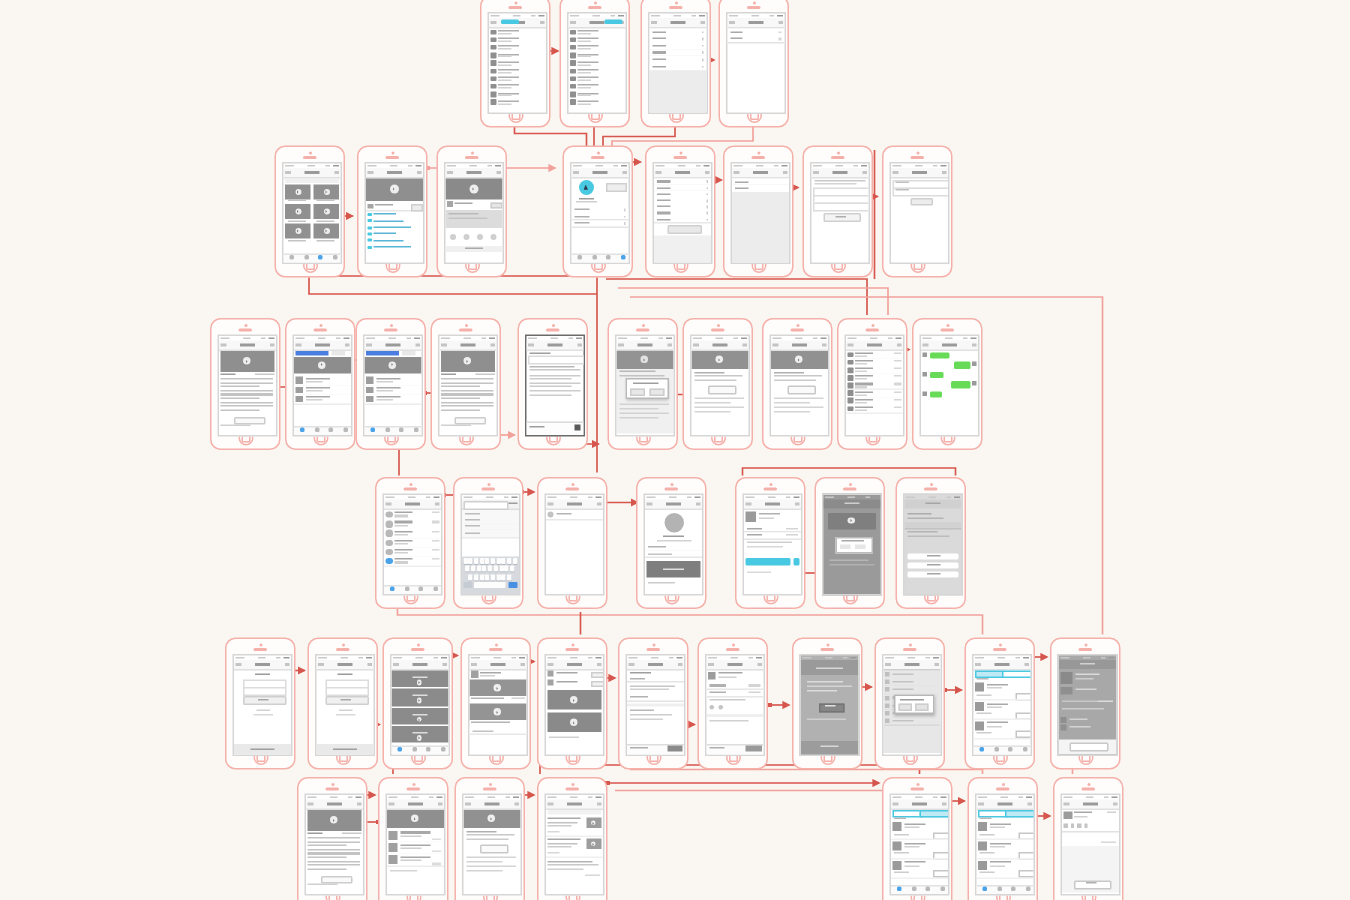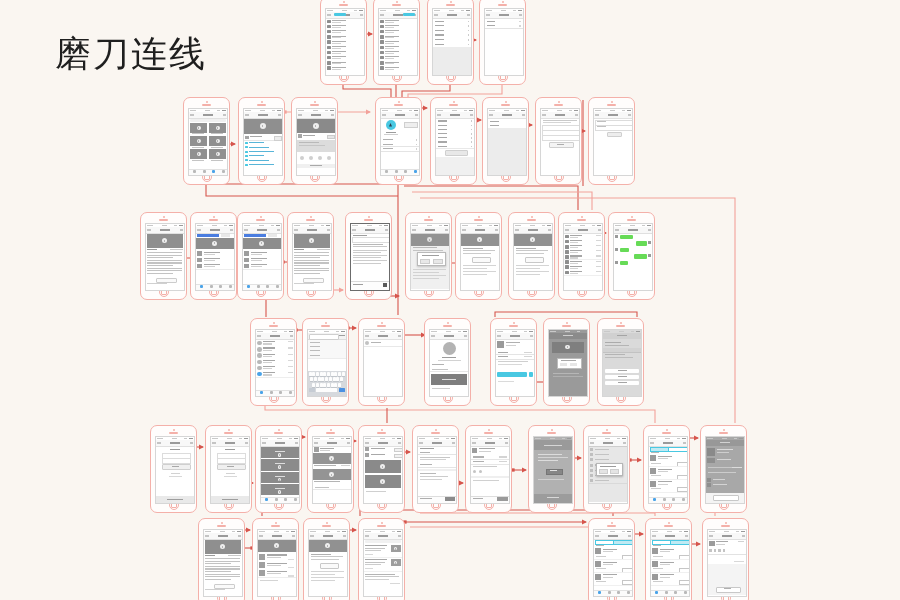--- a/index.html
+++ b/index.html
@@ -18,21 +18,20 @@
     border:1px solid var(--frame);border-radius:50%;}
   .phone .home i{position:absolute;left:50%;top:50%;width:3.5px;height:3.5px;margin:-2.25px 0 0 -2.25px;
     border:0.8px solid var(--frame);border-radius:1px;display:block;}
   .scr{position:absolute;left:3.5px;top:9.5px;width:38.5px;height:66px;background:#fff;
     border:0.8px solid #d6d6d6;overflow:hidden;}
 </style>
 </head>
 <body>
 
 <div id="canvas" style="background: rgb(250, 246, 241); --frame: #f4b0a9;">
-  <div class="title">磨刀连线</div>
   <svg id="wires" width="900" height="600">
     <defs>
       <marker id="ad" markerWidth="5" markerHeight="5" refX="4" refY="2.5" orient="auto">
         <path d="M0,0 L5,2.5 L0,5 z" fill="#d6554c"></path>
       </marker>
       <marker id="al" markerWidth="5" markerHeight="5" refX="4" refY="2.5" orient="auto">
         <path d="M0,0 L5,2.5 L0,5 z" fill="#f2a19a"></path>
       </marker>
       <marker id="sd" markerWidth="3" markerHeight="3" refX="1.5" refY="1.5" orient="auto">
         <rect x="0" y="0" width="3" height="3" fill="#d6554c"></rect>

